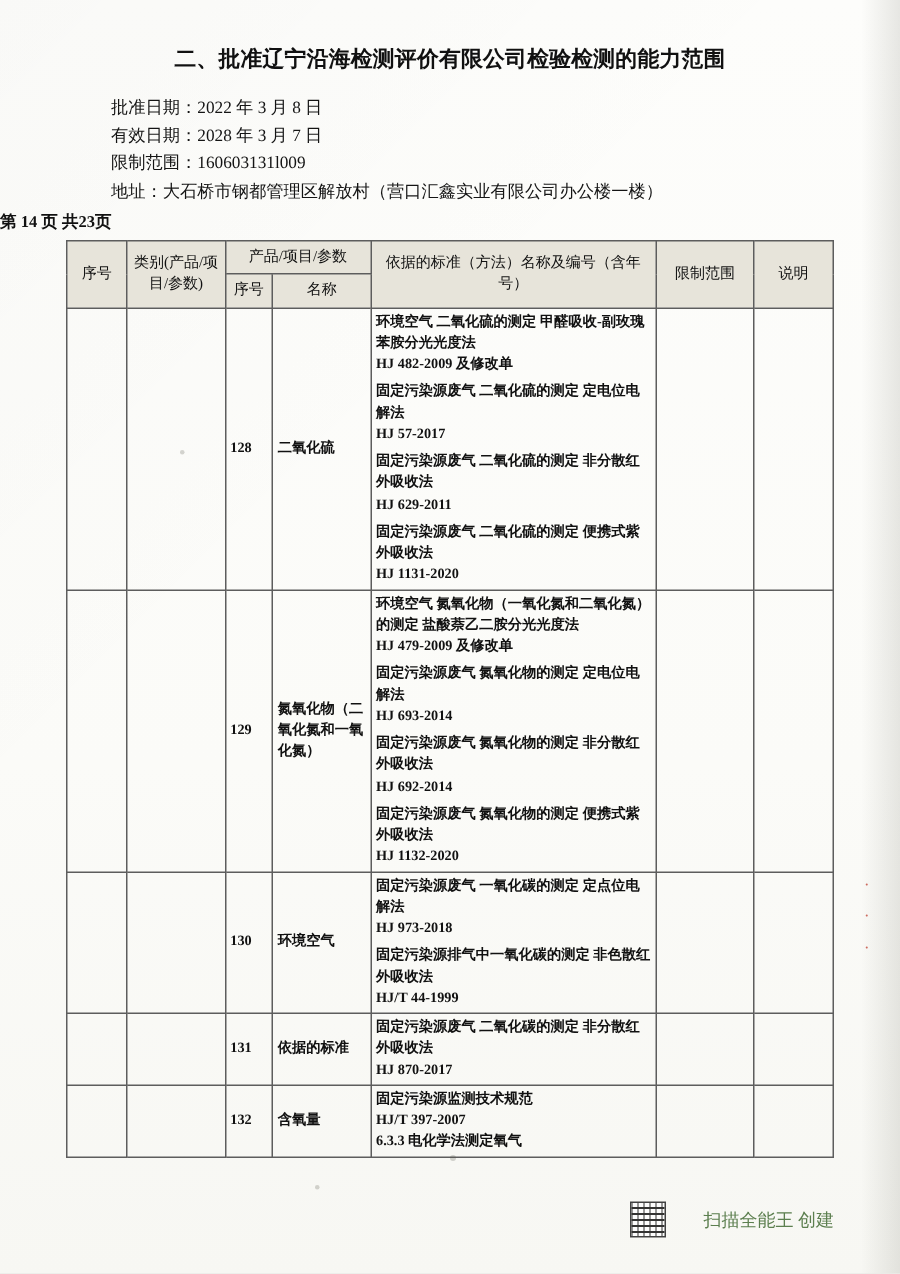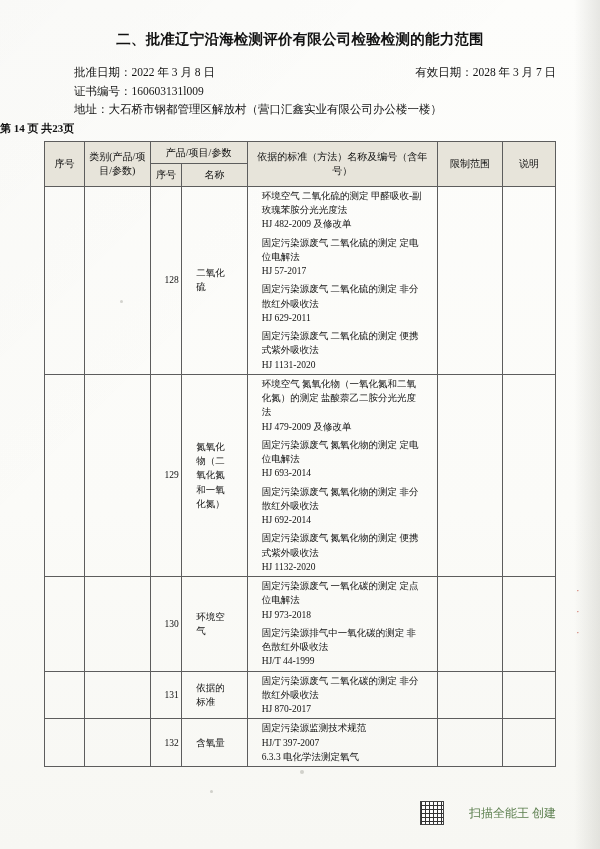--- a/index.html
+++ b/index.html
@@ -46,20 +46,21 @@
     margin: 14px 0 0 0;
     padding: 0 44px 0 74px;
     font-size: 11.5px;
     color: #141414;
     font-family: "Liberation Serif", serif;
     line-height: 1.62;
   }
   .meta-row {
     display: flex;
     justify-content: space-between;
+    flex-direction: column;
   }
   .meta-left { white-space: nowrap; }
   .meta-right { white-space: nowrap; }
   .page-no {
     padding: 2px 46px 3px 0;
     font-size: 11px;
     font-weight: bold;
     font-family: "Liberation Serif", serif;
     color: #111;
   }
@@ -68,22 +69,23 @@
     width: 512px;
     margin: 2px auto 0 auto;
     table-layout: fixed;
     font-family: "Liberation Serif", serif;
   }
   table.cap th, table.cap td {
     border: 1px solid #5d5d5d;
     vertical-align: middle;
     font-size: 9.5px;
     color: #111;
-    padding: 2px 14px;
+    padding: 2px 3px;
     line-height: 1.5;
+    font-weight: bold;
   }
   table.cap thead th {
     background: #e7e4da;
     text-align: center;
     font-weight: normal;
     font-size: 10px;
     padding: 4px 2px;
     line-height: 1.35;
   }
   td.c { text-align: left; }
@@ -156,21 +158,21 @@
   <div class="speck" style="left:300px; top:770px; width:4px; height:4px;"></div>
   <div class="speck" style="left:210px; top:790px; width:3px; height:3px;"></div>
 
   <div class="doc-title">二、批准辽宁沿海检测评价有限公司检验检测的能力范围</div>
 
   <div class="meta">
     <div class="meta-row">
       <span class="meta-left">批准日期：2022 年 3 月 8 日</span>
       <span class="meta-right">有效日期：2028 年 3 月 7 日</span>
     </div>
-    <div>证书编号：160603131l009</div>
+    <div>限制范围：160603131l009</div>
     <div>地址：大石桥市钢都管理区解放村（营口汇鑫实业有限公司办公楼一楼）</div>
   </div>
 
   <div class="page-no">第 14 页 共23页</div>
 
   <table class="cap">
     <colgroup>
       <col style="width:38px">
       <col style="width:62px">
       <col style="width:30px">

